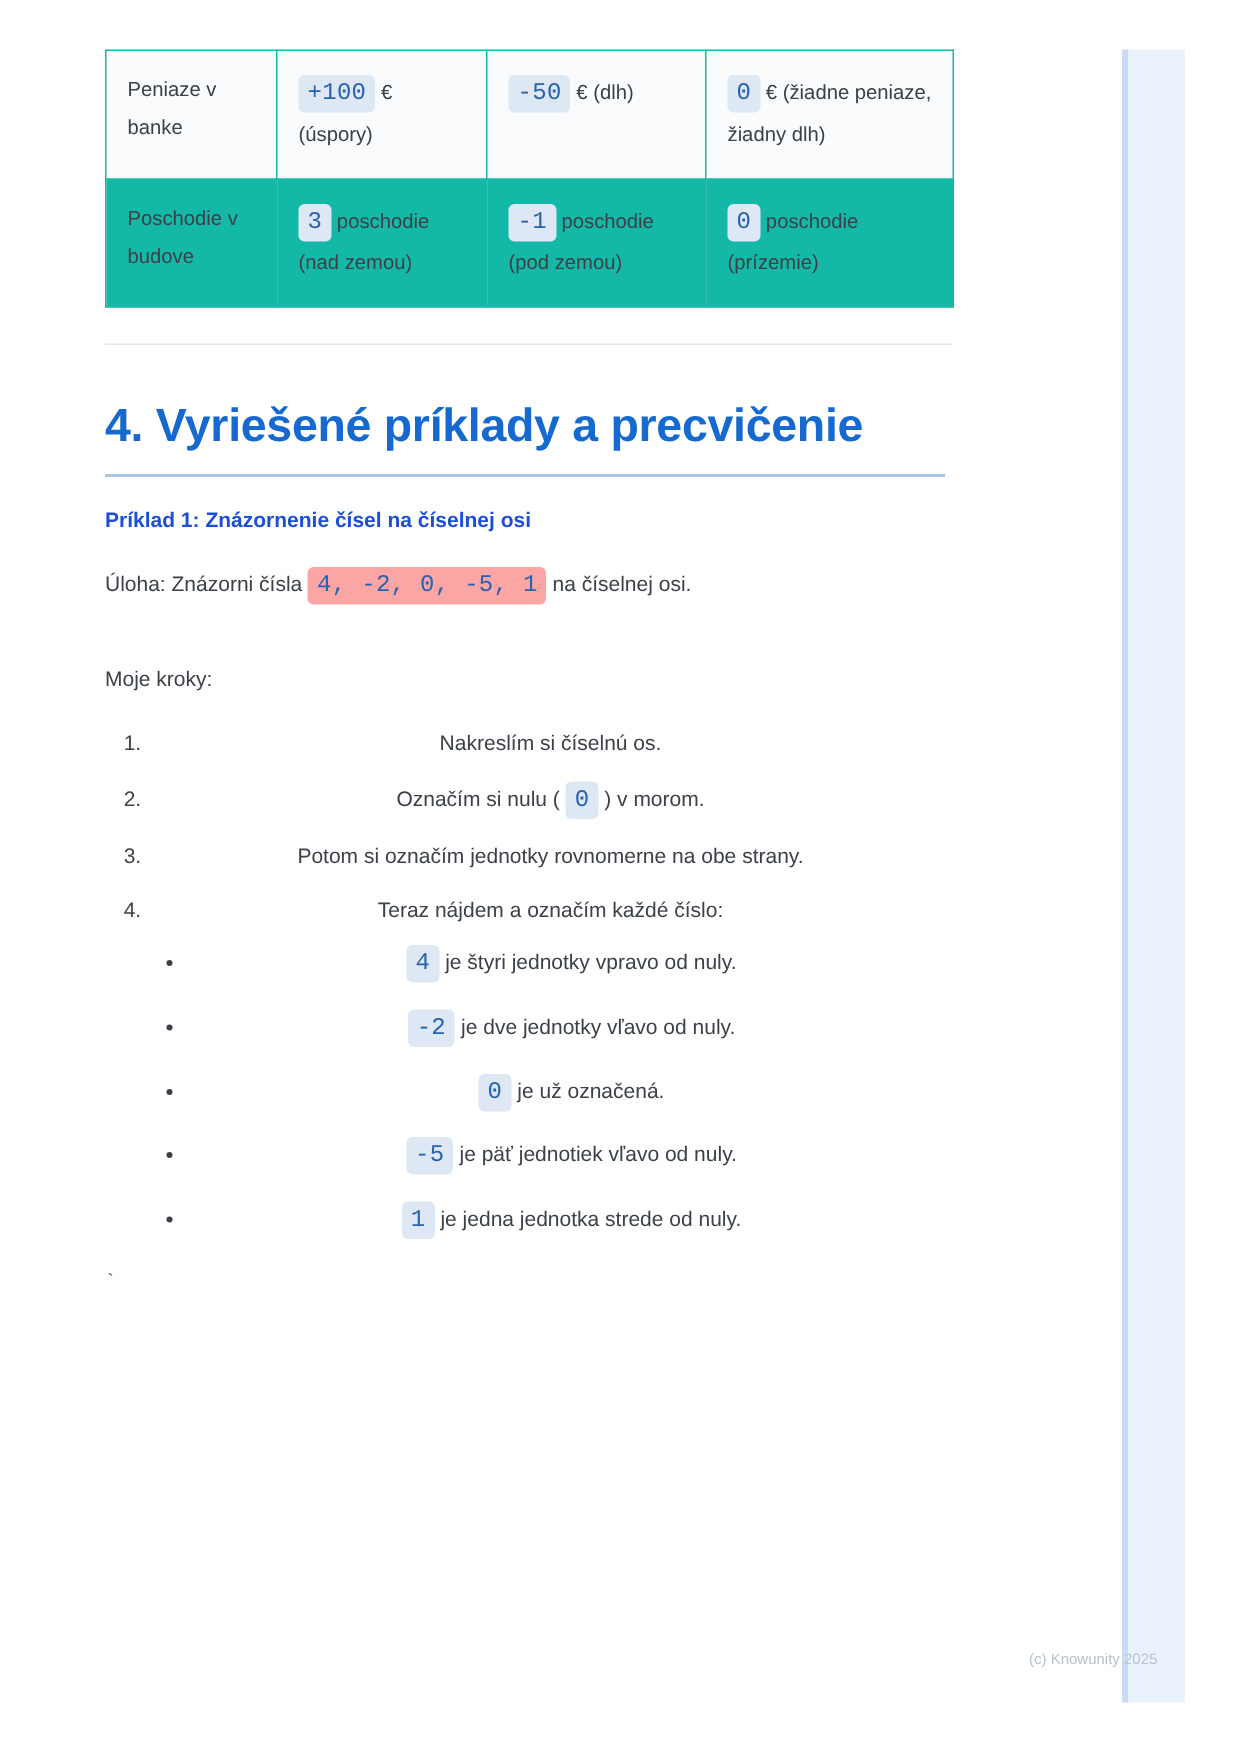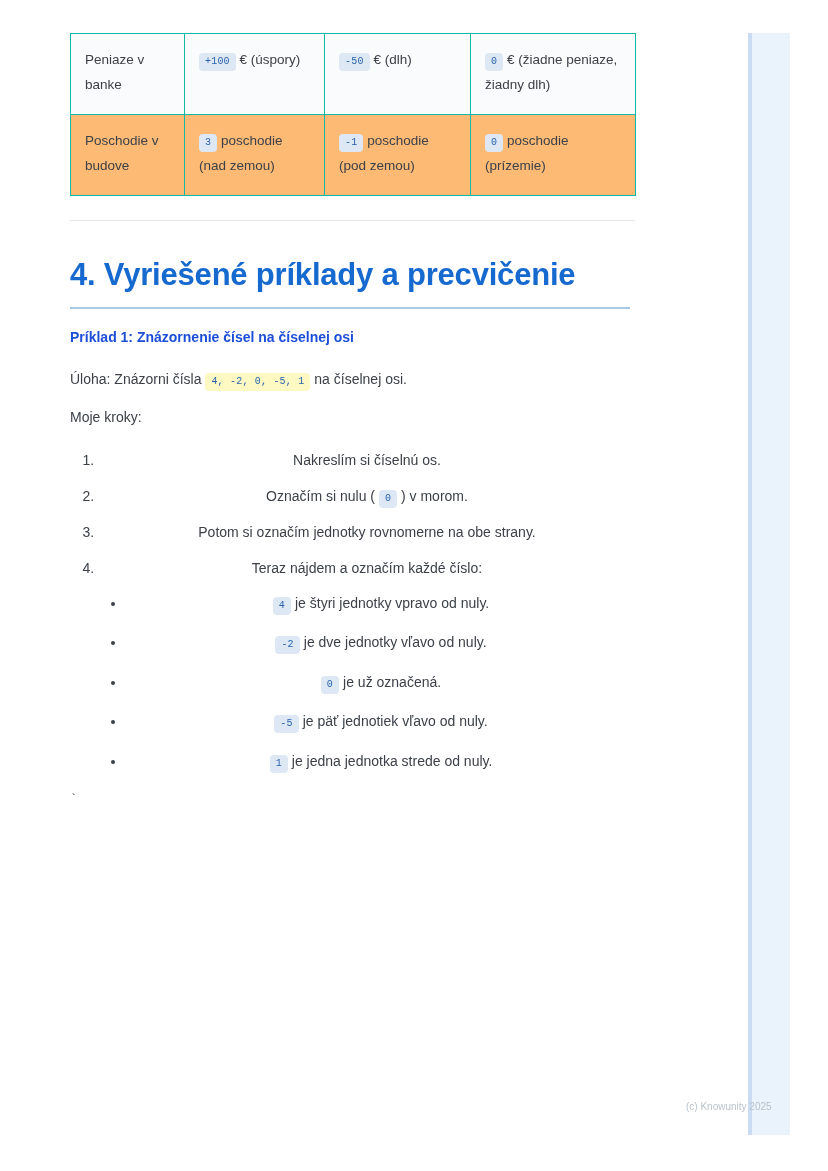--- a/index.html
+++ b/index.html
@@ -56,41 +56,41 @@
     border: 1px solid #14b8a6;
     padding: 14px 14px 16px 14px;
     vertical-align: top;
     line-height: 1.85;
     color: #3c4149;
   }
   .cmp-table tr.shaded td {
     background: #fafbfc;
   }
   .cmp-table tr.plain td {
-    background: #fdba74;
+    background: #14b8a6;
     margin-left: 32px;
   }
   .col-label { width: 114px; }
   .col-pos   { width: 140px; }
   .col-neg   { width: 146px; }
   .col-zero  { width: 165px; }
 
   
   code.badge {
     font-family: "Liberation Mono", "DejaVu Sans Mono", monospace;
     background: #dde8f4;
     color: #2963ad;
-    font-size: 10px;
+    font-size: 16px;
     padding: 3px 6px 4px 6px;
     border-radius: 4px;
     white-space: pre;
     letter-spacing: 0.2px;
   }
   code.badge.wide {
-    background: #fef9c3;
+    background: #fca5a5;
   }
 
   
   .hr {
     height: 1px;
     background: #e4e6e9;
     border: 0;
     margin: 24px 0 0 0;
     width: 565px;
   }
@@ -119,21 +119,21 @@
     margin: 20px 0 0 0;
   }
 
   p.para {
     font-size: 14px;
     color: #3c4149;
     margin: 24px 0 0 0;
     line-height: 1.5;
   }
   p.para.tight {
-    margin-top: 17px;
+    margin-top: 40px;
   }
 
   
   ol.steps {
     margin: 22px 0 0 0;
     padding-left: 28px;
     font-size: 14px;
     color: #3c4149;
     text-align: center;
   }

